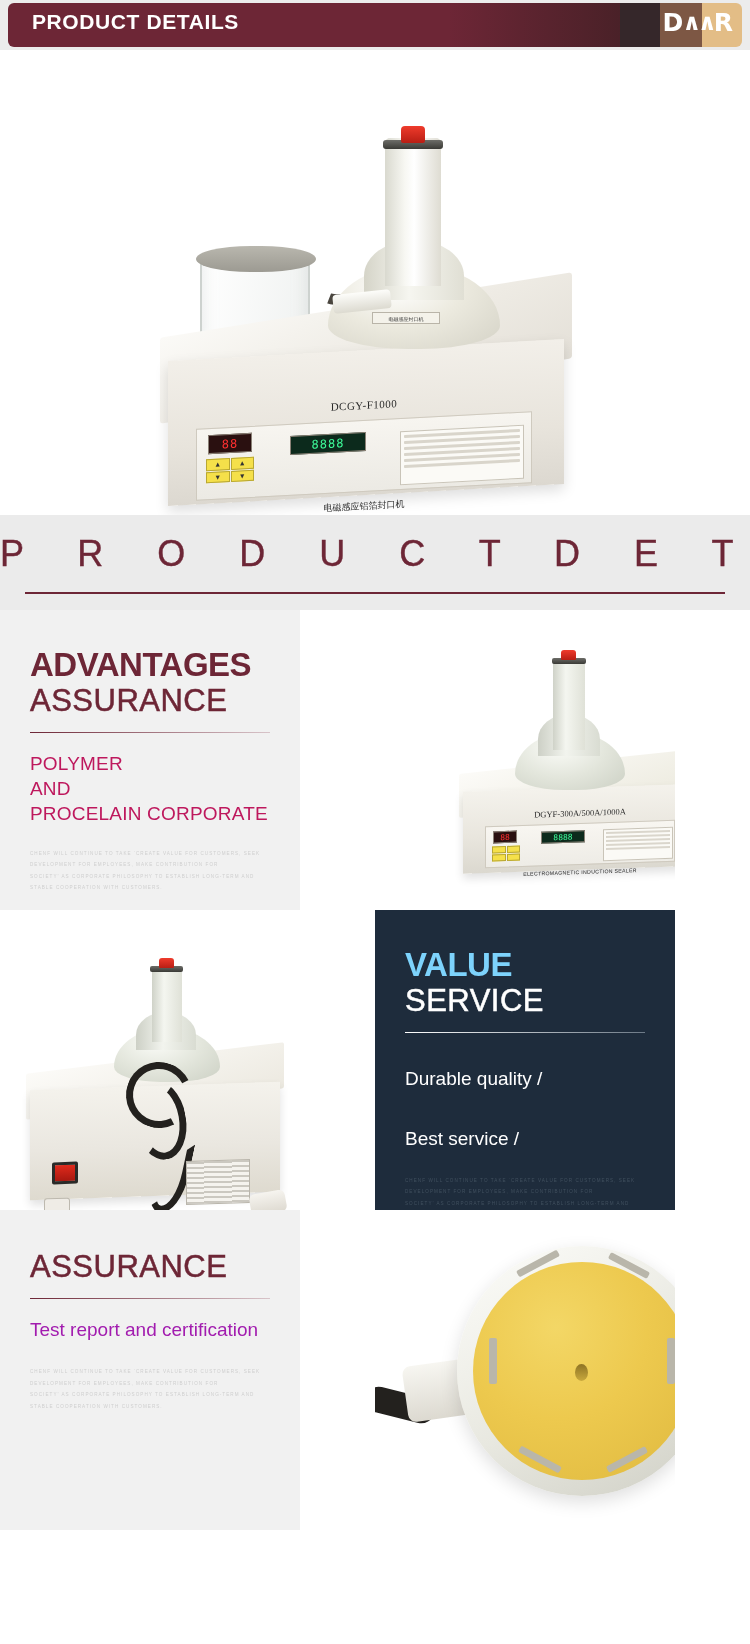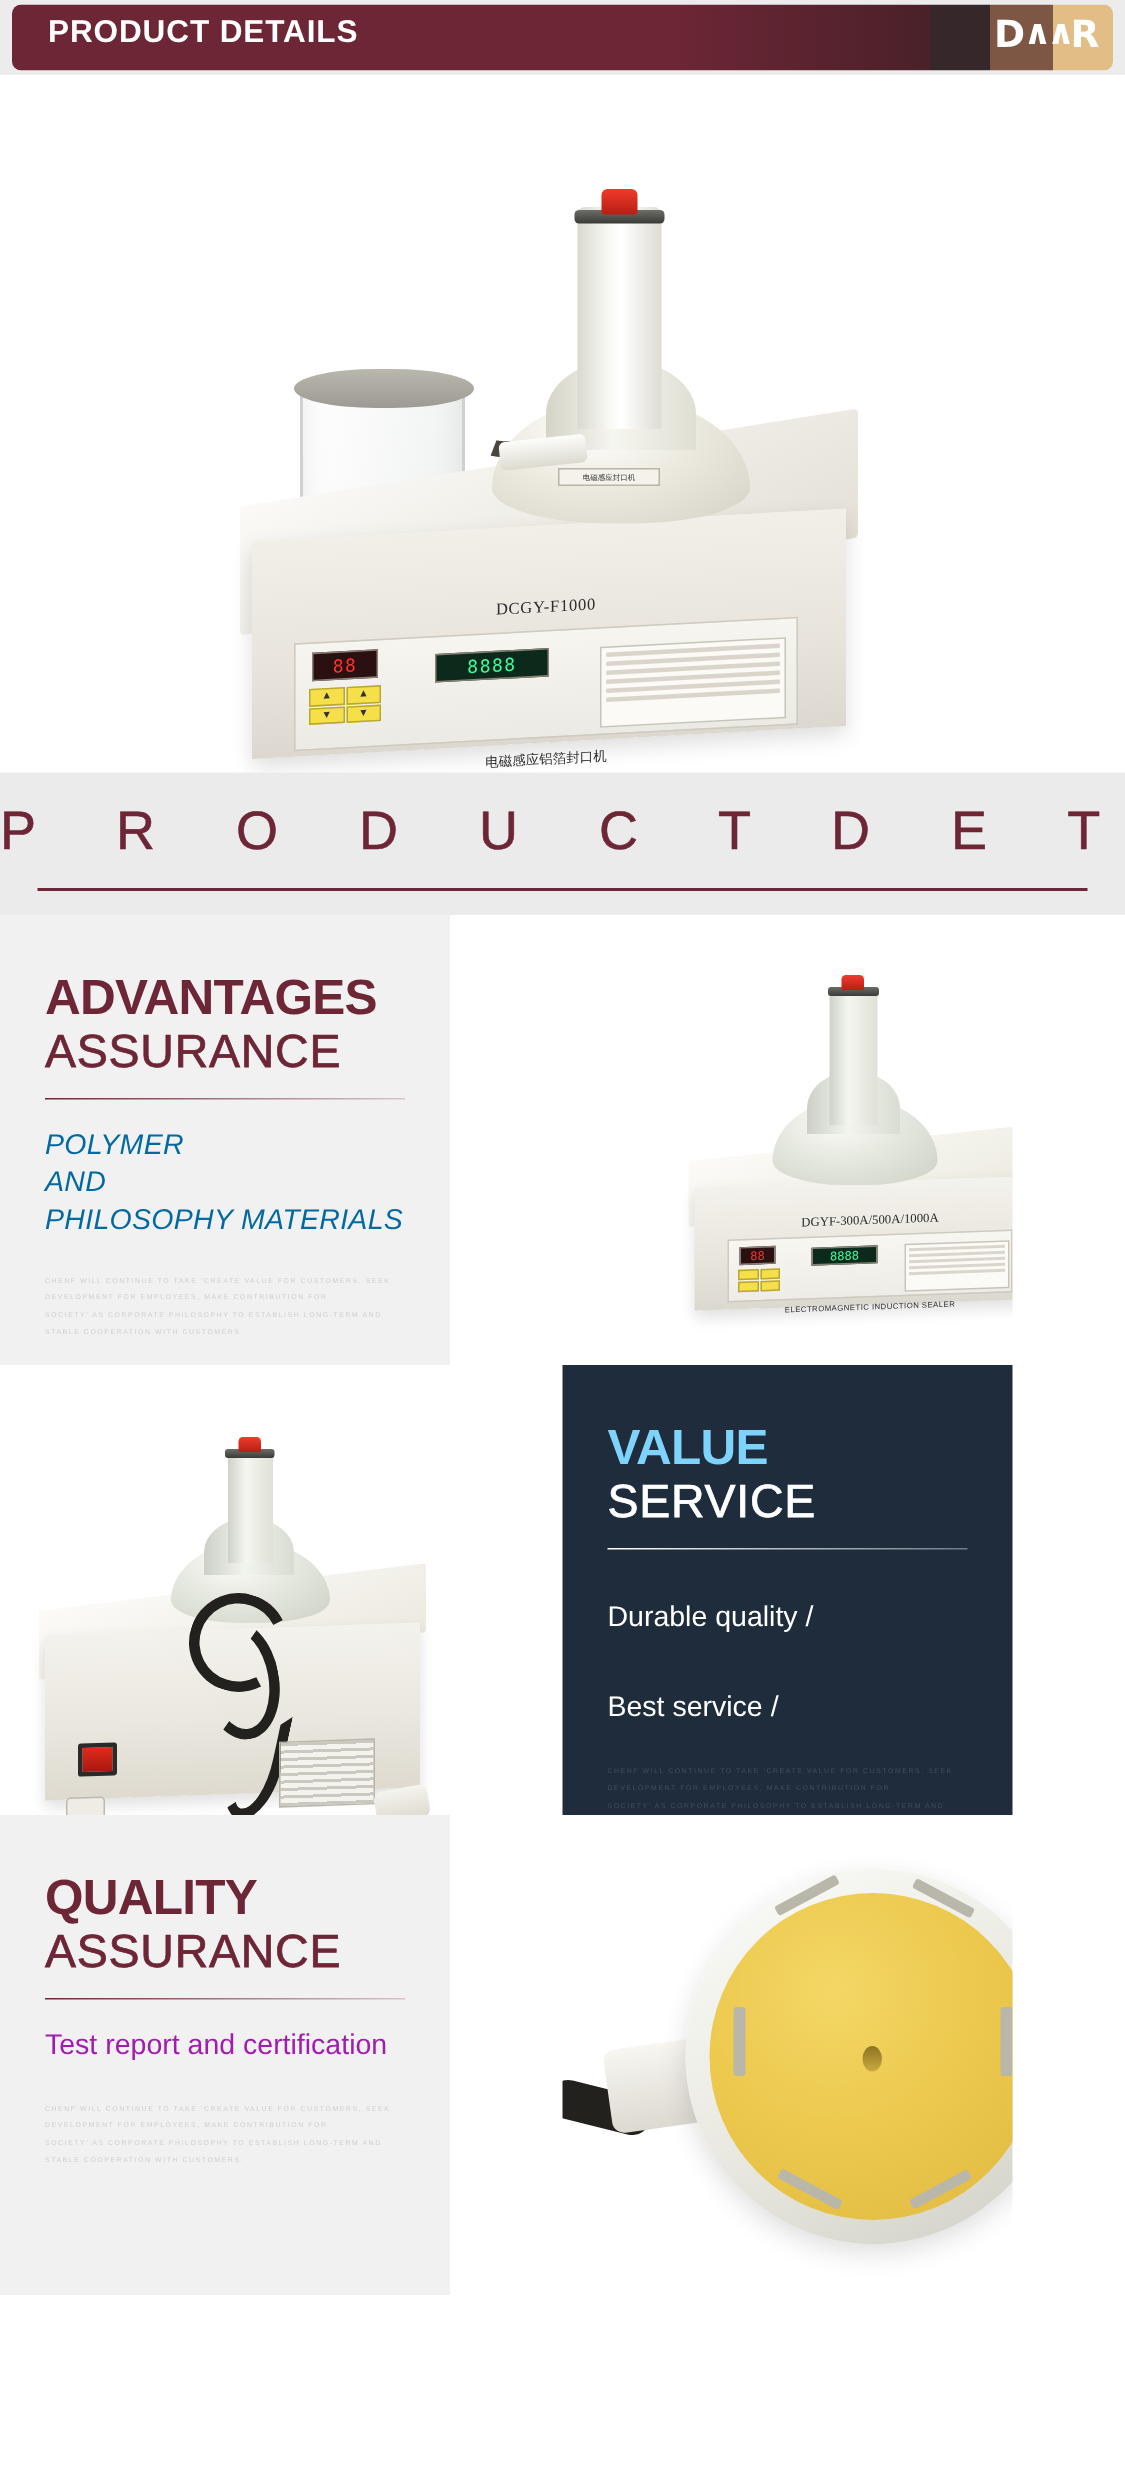--- a/index.html
+++ b/index.html
@@ -176,21 +176,21 @@
 
   .txtblock { padding:38px 30px 0 30px; }
   .h-big {
     font-size:33px; font-weight:bold; color:#6d2636; letter-spacing:-0.5px; line-height:1.02;
   }
   .h-thin {
     font-size:31px; color:#6d2636; line-height:1.1; font-weight:300;
     letter-spacing:0.5px; -webkit-text-stroke:0.5px #6d2636; margin-top:2px;
   }
   .h-rule { height:1px; background:linear-gradient(90deg,#6d2636,#d8c4c9); margin:14px 0 18px 0; }
-  .body-upper { font-size:19px; color:#0369a1; line-height:1.32; letter-spacing:0.2px;font-style:italic; }
+  .body-upper { font-size:19px; color:#be185d; line-height:1.32; letter-spacing:0.2px; }
   .body-mix   { font-size:19px; color:#a21caf; line-height:1.42; }
   .finep { margin-top:22px; font-size:4.6px; color:#cfcfcf; letter-spacing:1.05px; line-height:2.5; }
 
   .dark .h-big { color:#7dd3fc; }
   .dark .h-thin { color:#ffffff; -webkit-text-stroke:0.5px #ffffff; }
   .dark .h-rule { background:linear-gradient(90deg,#ffffff,#6d7a87); }
   .dark .body-mix { color:#ffffff;margin-top:33px; }
   .dark .finep { color:#41505f; }
 
   
@@ -347,21 +347,21 @@
 
   <div class="grid">
 
     <div class="cell t1">
       <div class="txtblock">
         <div class="h-big">ADVANTAGES</div>
         <div class="h-thin">ASSURANCE</div>
         <div class="h-rule"></div>
         <div class="body-upper">POLYMER</div>
         <div class="body-upper">AND</div>
-        <div class="body-upper">PHILOSOPHY MATERIALS</div>
+        <div class="body-upper">PROCELAIN CORPORATE</div>
         <div class="finep">
           <div>CHENF WILL CONTINUE TO TAKE ‘CREATE VALUE FOR CUSTOMERS, SEEK DEVELOPMENT FOR EMPLOYEES, MAKE CONTRIBUTION FOR</div>
           <div>SOCIETY’ AS CORPORATE PHILOSOPHY TO ESTABLISH LONG-TERM AND STABLE COOPERATION WITH CUSTOMERS.</div>
         </div>
       </div>
     </div>
 
     <div class="cell t2">
       <div class="ph">
         <div class="m2-top"></div>
@@ -421,21 +421,20 @@
         <div class="finep">
           <div>CHENF WILL CONTINUE TO TAKE ‘CREATE VALUE FOR CUSTOMERS, SEEK DEVELOPMENT FOR EMPLOYEES, MAKE CONTRIBUTION FOR</div>
           <div>SOCIETY’ AS CORPORATE PHILOSOPHY TO ESTABLISH LONG-TERM AND STABLE COOPERATION WITH CUSTOMERS.</div>
           <div>TO ESTABLISH LONG-TERM AND STABLE COOPERATION WITH CUSTOMERS.</div>
         </div>
       </div>
     </div>
 
     <div class="cell t5">
       <div class="txtblock">
-        <div class="h-big">QUALITY</div>
         <div class="h-thin">ASSURANCE</div>
         <div class="h-rule"></div>
         <div class="body-mix">Test report and certification</div>
         <div class="finep">
           <div>CHENF WILL CONTINUE TO TAKE ‘CREATE VALUE FOR CUSTOMERS, SEEK DEVELOPMENT FOR EMPLOYEES, MAKE CONTRIBUTION FOR</div>
           <div>SOCIETY’ AS CORPORATE PHILOSOPHY TO ESTABLISH LONG-TERM AND STABLE COOPERATION WITH CUSTOMERS.</div>
         </div>
       </div>
     </div>
 

